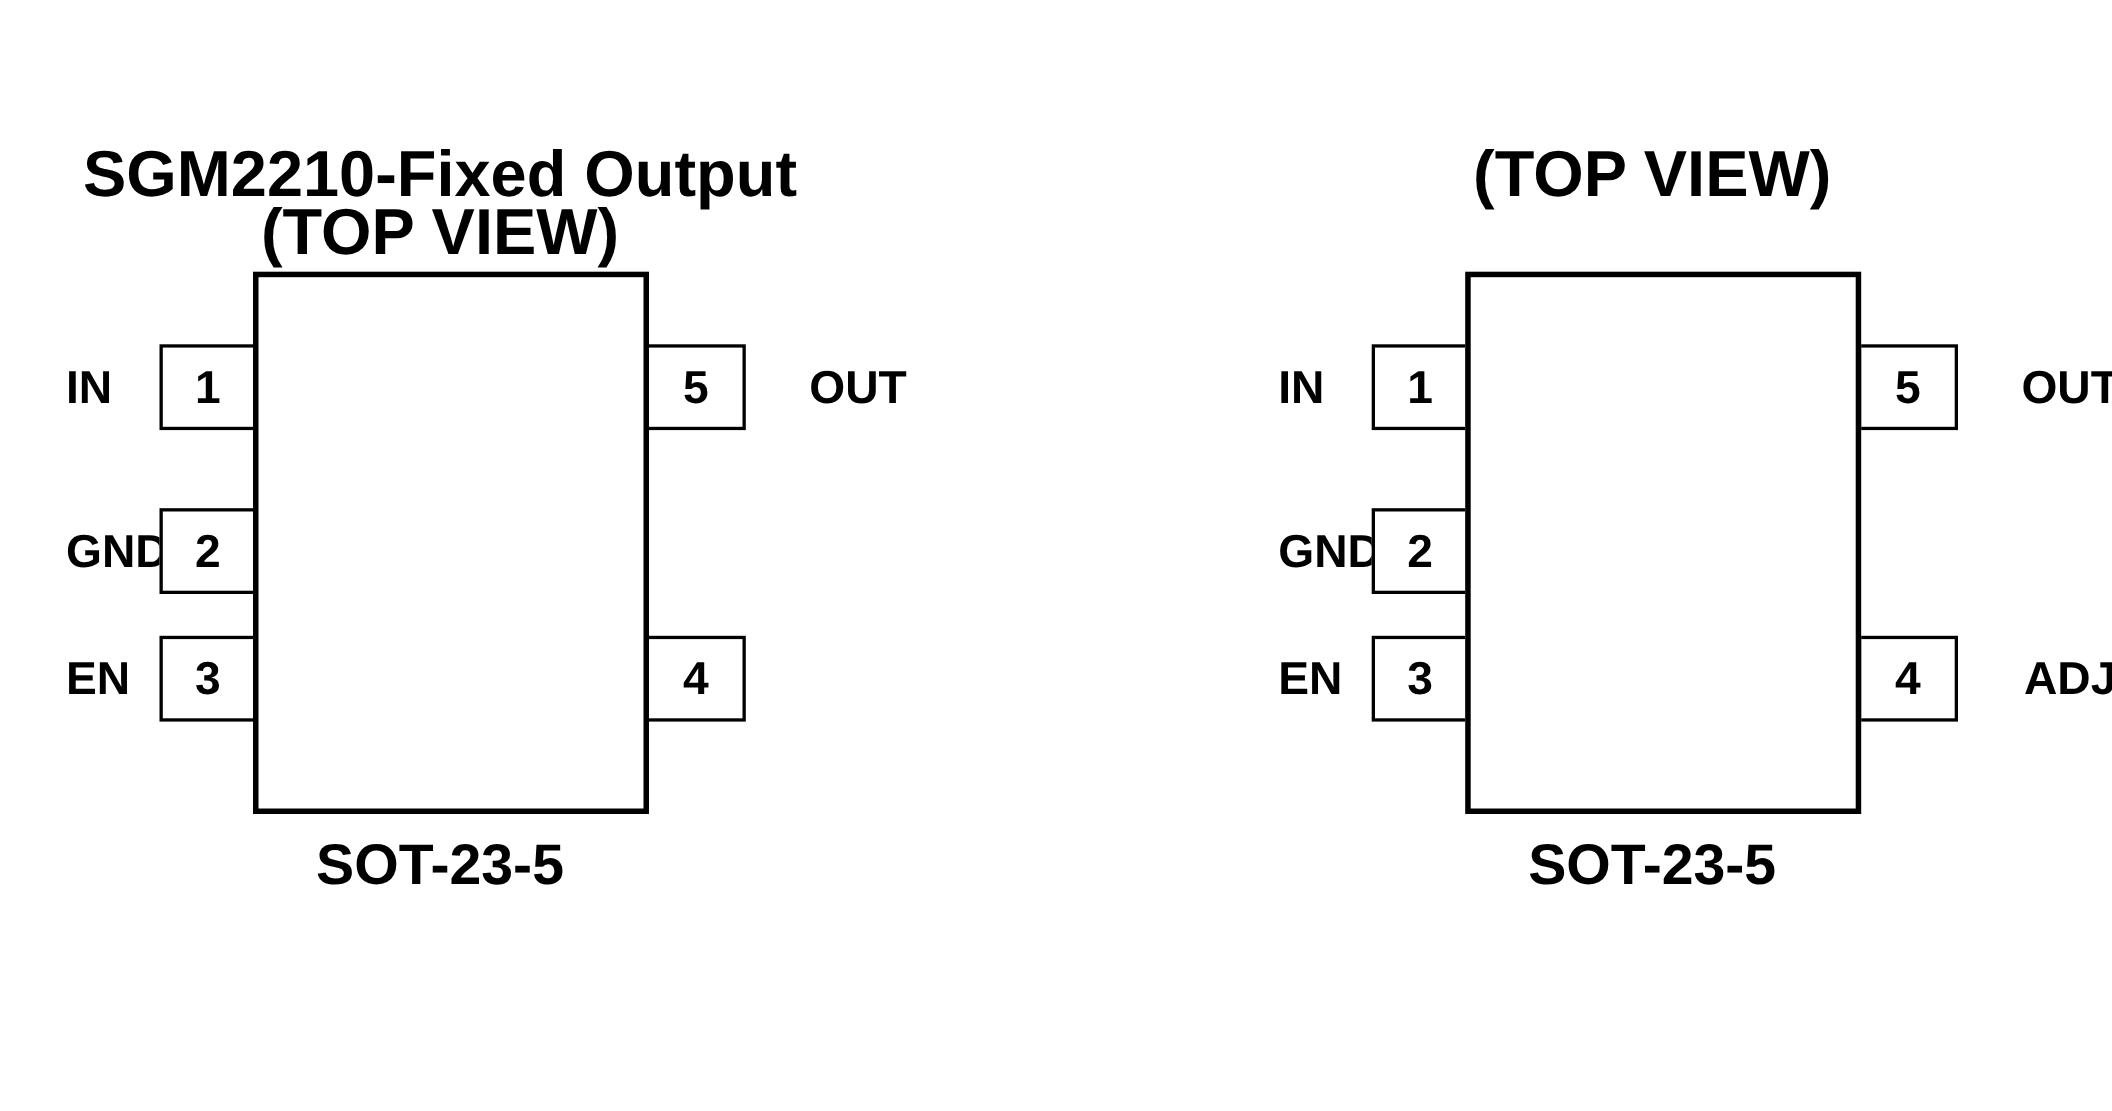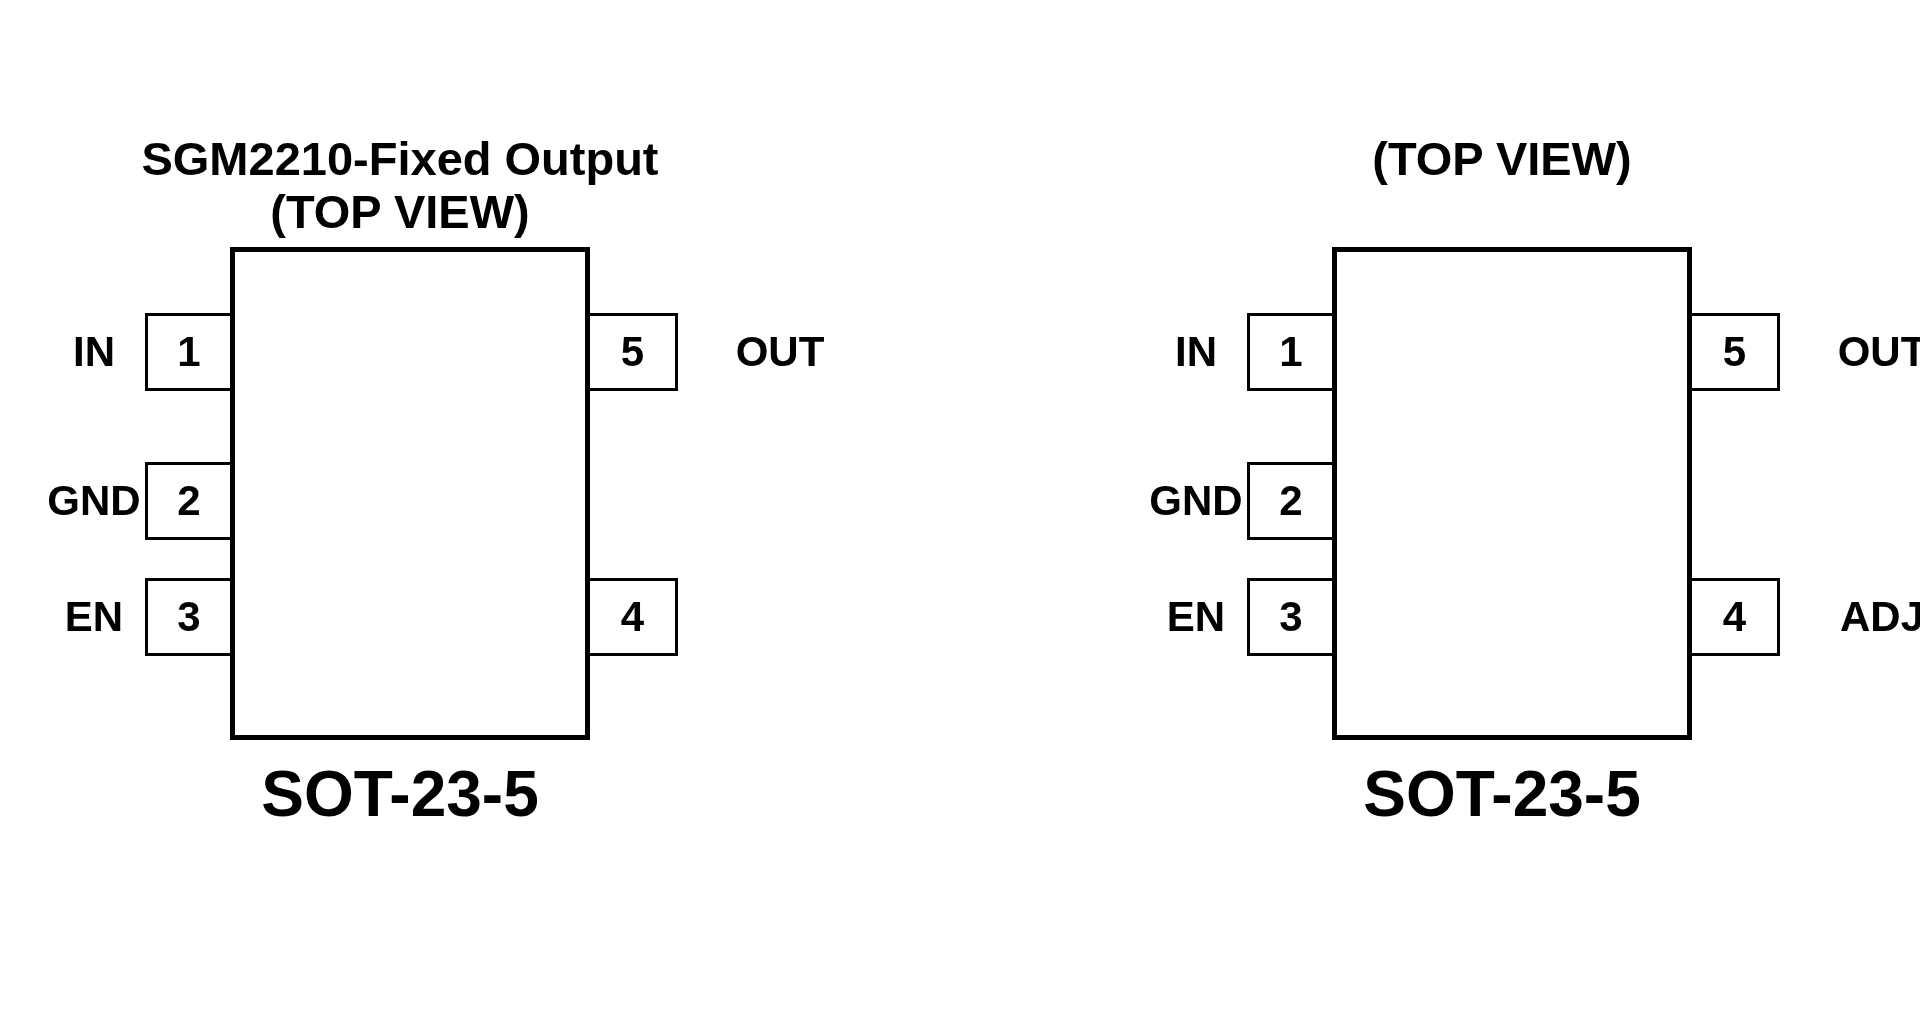--- a/index.html
+++ b/index.html
@@ -21,21 +21,21 @@
     width: 800px; height: 1010px;
   }
   .pinout.d1 { left: 60px; }
   .pinout.d2 { left: 1162px; }
 
   .title {
     position: absolute;
     top: 132px; left: 0; width: 680px;
     text-align: center;
     font-weight: bold;
-    font-size: 47px;
+    font-size: 59px;
     line-height: 53px;
     white-space: nowrap;
   }
 
   .pkg-body {
     position: absolute;
     left: 170px; top: 247px;
     width: 360px; height: 493px;
     border: 5px solid #000000;
     background: #ffffff;
@@ -63,29 +63,29 @@
 
   .plabel {
     position: absolute;
     height: 78px;
     display: flex;
     align-items: center;
     font-weight: bold;
     font-size: 42px;
     white-space: nowrap;
   }
-  .plabel.side-left  { left: 0;     width: 68px;  justify-content: center; }
+  .plabel.side-left  { left: 0;     width: 68px;  justify-content: flex-start; }
   .plabel.side-right { left: 640px; width: 160px; justify-content: center; }
 
   .pkg-label {
     position: absolute;
     top: 757px; left: 0; width: 680px;
     text-align: center;
     font-weight: bold;
-    font-size: 64px;
+    font-size: 52px;
     white-space: nowrap;
   }
 </style>
 </head>
 <body>
 
 <div class="canvas">
 
   <div class="pinout d1">
     <div class="title">

